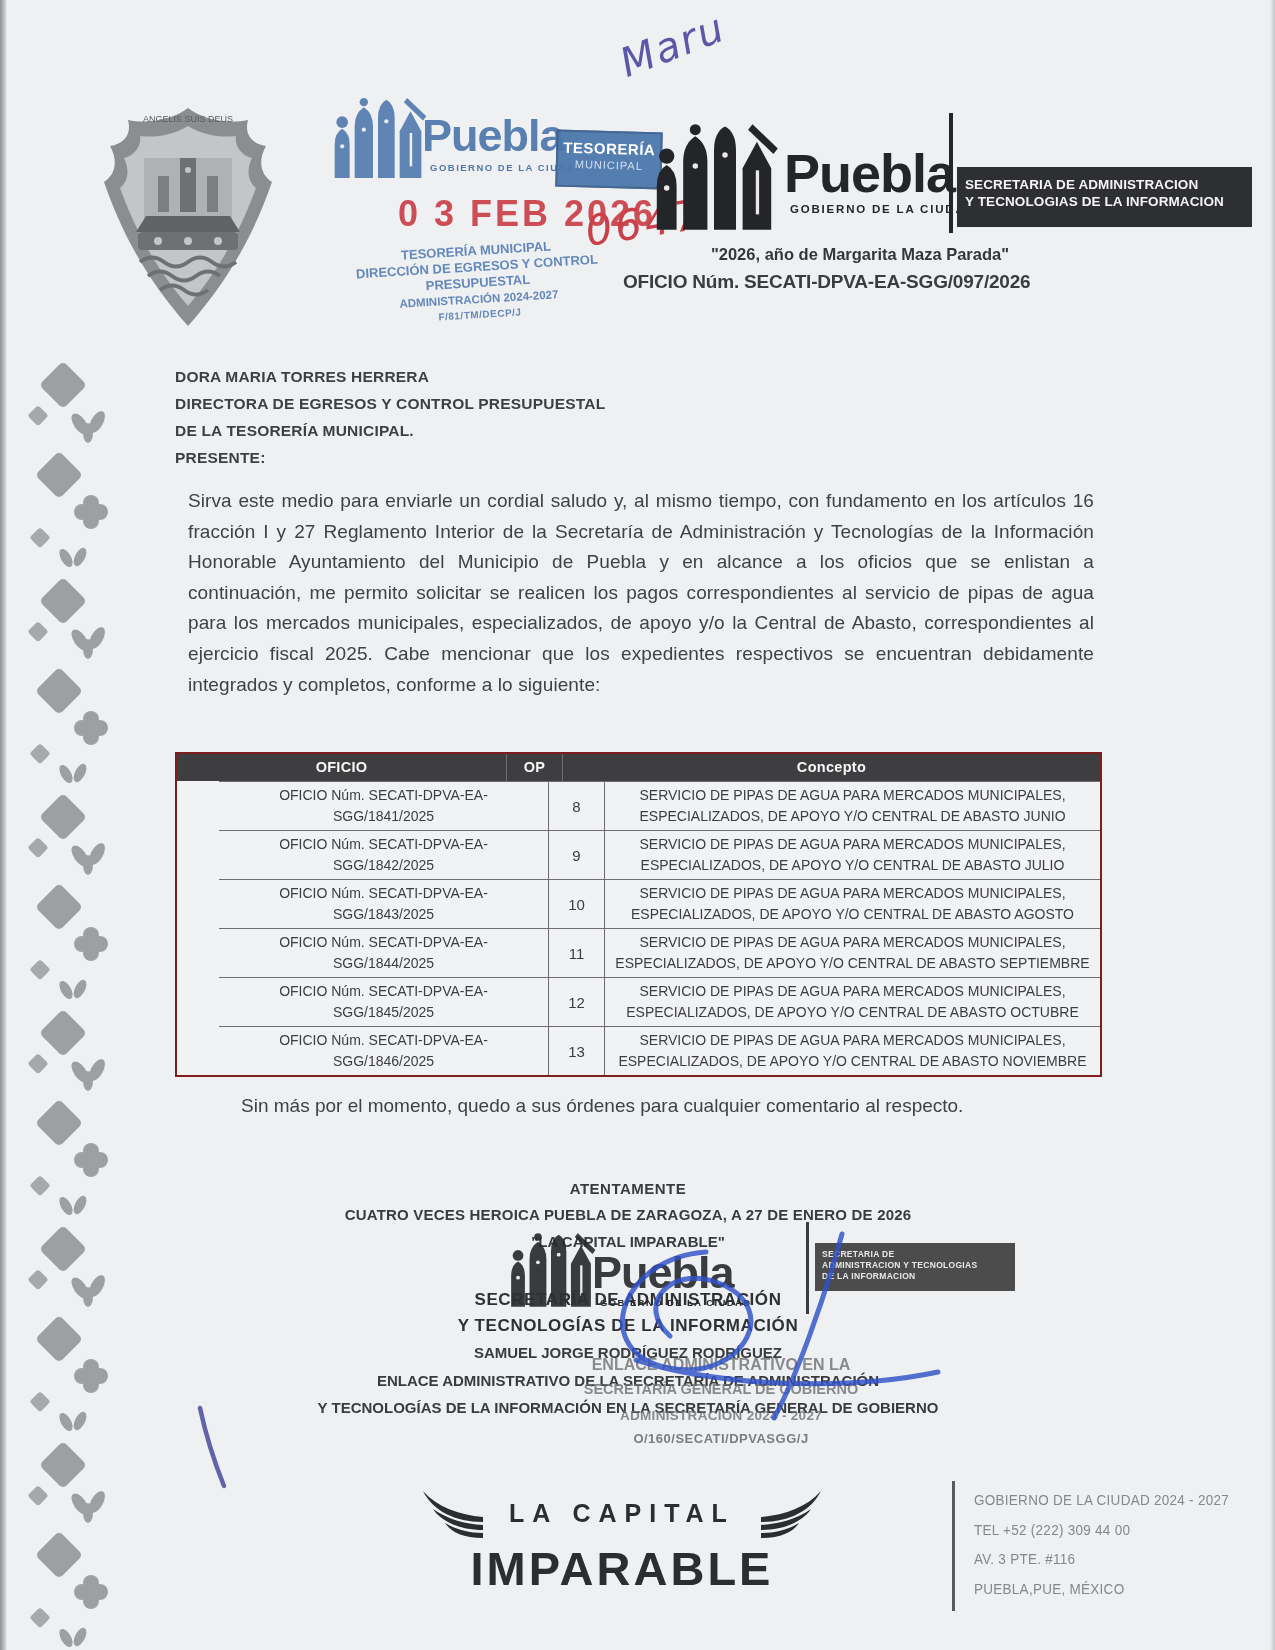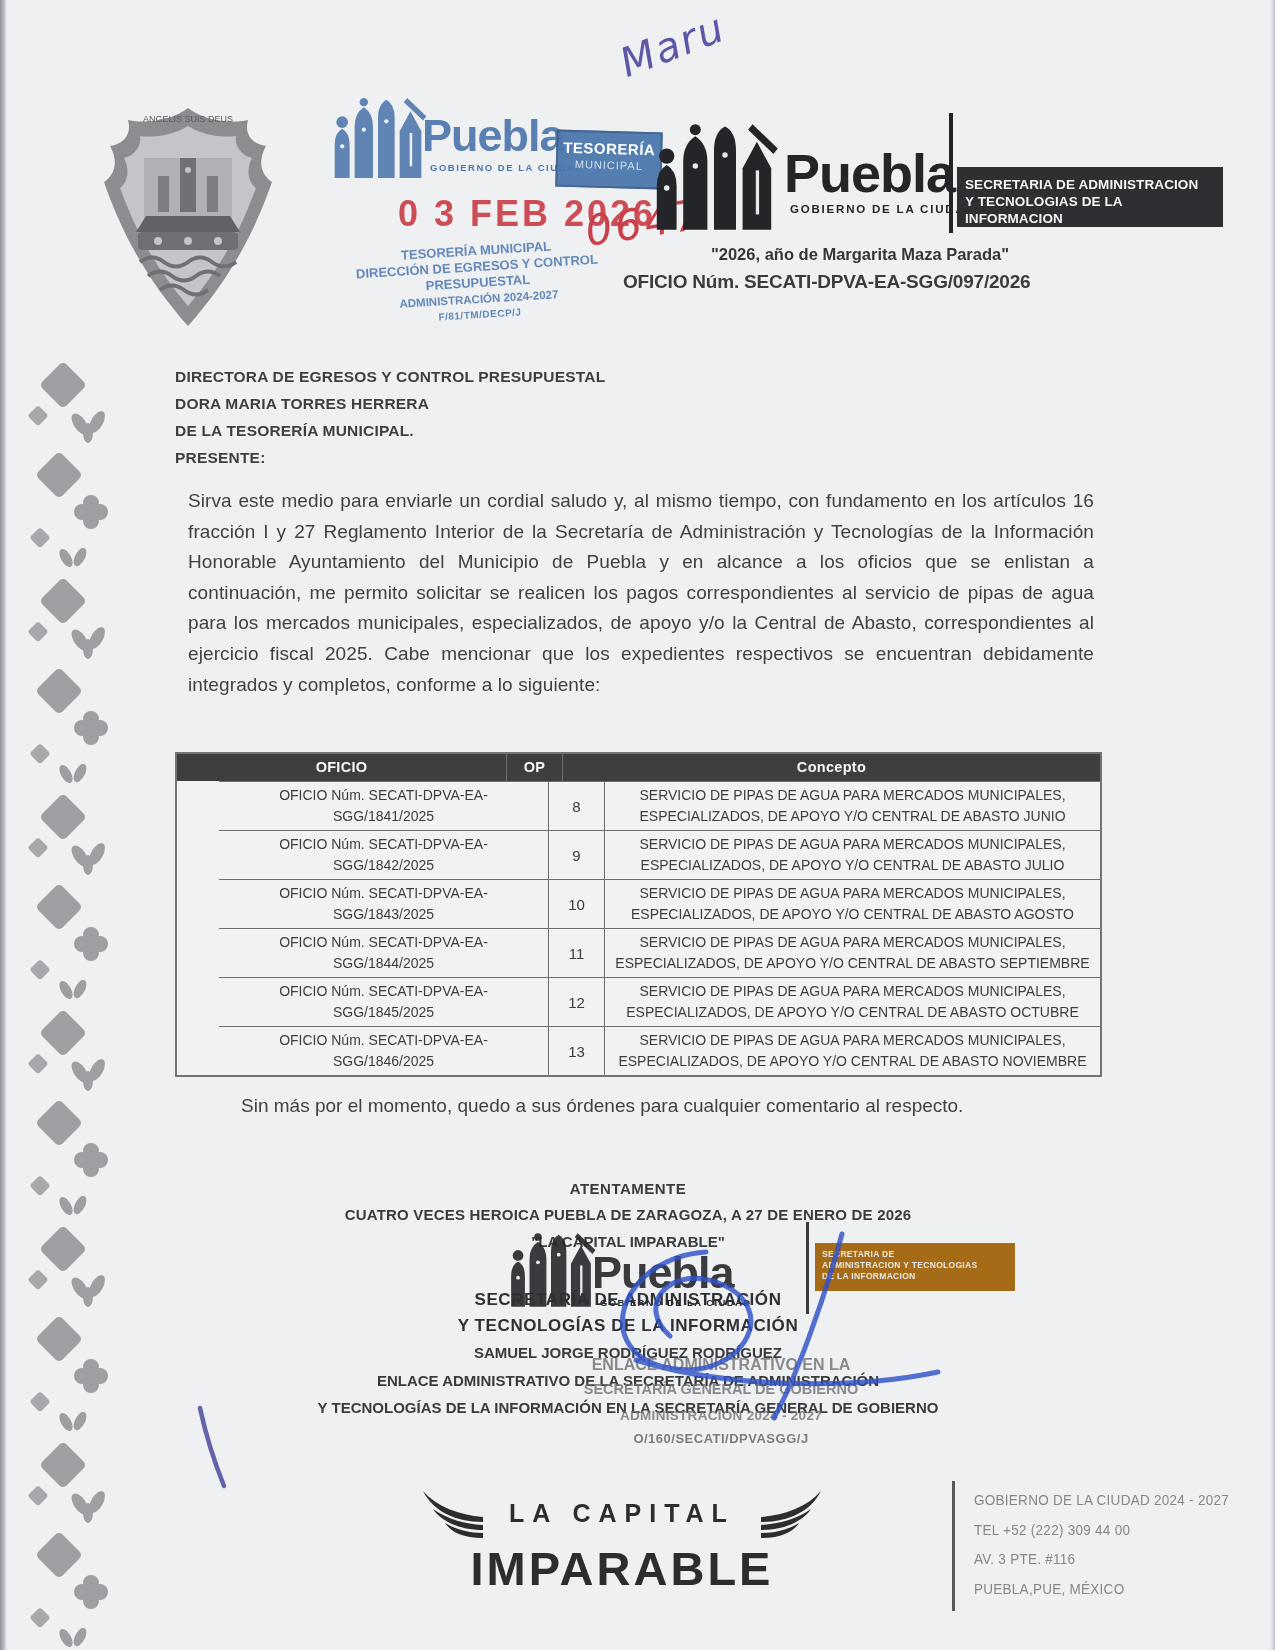--- a/index.html
+++ b/index.html
@@ -29,34 +29,34 @@
   .tes-box .l2 { font-size:11px; color:#cfe0f2; letter-spacing:1px; display:block; margin-top:2px;}
   .dept-stamp { left:308px; top:243px; width:340px; text-align:center; transform:rotate(-3.5deg);
     color:#5c83b6; font-weight:bold; line-height:16px; font-size:13px; opacity:.95;}
   .dept-stamp .sm { font-size:11.5px; }
   .dept-stamp .xs { font-size:10px; letter-spacing:.5px;}
 
   
   .brand-black { left:784px; top:142px; font-size:54px; font-weight:bold; letter-spacing:-1px; color:#242528; }
   .brand-black-sub { left:790px; top:203px; font-size:11.5px; font-weight:bold; letter-spacing:1.8px; color:#242528; }
   .logo-bar { left:949px; top:113px; width:4px; height:120px; background:#242528; }
-  .sec-box { left:957px; top:167px; width:266px; height:60px; background:#2e2f32; color:#f4f4f4;
+  .sec-box { left:957px; top:167px; width:295px; height:60px; background:#2e2f32; color:#f4f4f4;
     padding:9px 0 0 8px; font-weight:bold; font-size:13.5px; line-height:17px; letter-spacing:.1px;}
   .year-legend { left:640px; top:245px; width:440px; text-align:center; font-size:16.5px; font-weight:bold; color:#353638; }
   .oficio-num { left:623px; top:271px; font-size:19px; font-weight:bold; color:#3b3c3e; letter-spacing:-0.2px; }
 
   
   .recipient { left:175px; top:363px; font-size:15.5px; font-weight:bold; line-height:27px; color:#3e3f41; letter-spacing:.2px;}
   .body-par { left:188px; top:486px; width:906px; font-size:19px; line-height:30.6px;
     text-align:justify; color:#404143; letter-spacing:.1px; }
   .closing-par { left:175px; top:1090px; width:906px; font-size:19px; line-height:31px;
     text-align:justify; text-indent:66px; color:#404143;}
 
   
-  .otable { left:175px; top:752px; width:927px; border:2px solid #737373; background:#f1f2f4; }
+  .otable { left:175px; top:752px; width:927px; border:2px solid #7f1d1d; background:#f1f2f4; }
   .trow, .thead { display:grid; grid-template-columns:330px 56px 1fr; }
   .thead { background:#3e3e40; color:#f7f7f8; }
   .thead > div { padding:5px 4px 6px; text-align:center; font-size:14.5px; font-weight:bold; border-right:1px solid #6e6e71; letter-spacing:.3px;}
   .thead > div:last-child { border-right:none; }
   .trow { border-top:1px solid #6e6e71;margin-left:42px; }
   .tcell { border-right:1px solid #6e6e71; padding:3px 6px; text-align:center; font-size:14px;
     line-height:21px; display:flex; flex-direction:column; justify-content:center; color:#3c3d3f;}
   .tcell:last-child { border-right:none; }
   .tcell.op { font-size:15px; }
 
@@ -73,21 +73,21 @@
   .overlay { left:340px; width:762px; text-align:center; color:#6f7073; font-weight:bold; opacity:.8;}
   .ov1 { top:1356px; font-size:16px; }
   .ov2 { top:1381px; font-size:14.5px; }
   .ov3 { top:1408px; font-size:13.5px; letter-spacing:.3px;}
   .ov4 { top:1431px; font-size:13px; letter-spacing:.5px; opacity:.9;}
 
   
   .mini-brand { left:592px; top:1247px; font-size:45px; font-weight:bold; letter-spacing:-1px; color:#27282b; opacity:.9;}
   .mini-sub { left:600px; top:1297px; font-size:9.5px; font-weight:bold; letter-spacing:1.4px; color:#27282b;}
   .mini-bar { left:806px; top:1222px; width:3px; height:92px; background:#27282b; opacity:.9;}
-  .mini-box { left:815px; top:1243px; width:200px; height:48px; background:#a16207; color:#e8e8e8;
+  .mini-box { left:815px; top:1243px; width:200px; height:48px; background:#404040; color:#e8e8e8;
     padding:6px 0 0 7px; font-weight:bold; font-size:8.5px; line-height:11px; letter-spacing:.3px; opacity:.93;}
 
   
   .wing-logo { left:392px; top:1487px; width:460px; text-align:center; color:#2c2d2f; }
   .wing-row { display:flex; align-items:center; justify-content:center; gap:24px; }
   .cap-l1 { font-size:25px; font-weight:bold; letter-spacing:8px; }
   .cap-l2 { font-size:47px; font-weight:bold; letter-spacing:3px; margin-top:2px;}
   .foot-bar { left:952px; top:1481px; width:3px; height:130px; background:#58595c; }
   .foot-info { left:974px; top:1485px; font-size:15px; line-height:29.5px; color:#85878b;
     transform:scaleX(.9); transform-origin:left top; letter-spacing:.3px; white-space:nowrap;}
@@ -196,22 +196,22 @@
   <div class="abs brand-black-sub">GOBIERNO DE LA CIUDAD</div>
   <div class="abs logo-bar"></div>
   <div class="abs sec-box">
     <div>SECRETARIA DE ADMINISTRACION</div>
     <div>Y TECNOLOGIAS DE LA INFORMACION</div>
   </div>
   <div class="abs year-legend">"2026, año de Margarita Maza Parada"</div>
   <div class="abs oficio-num">OFICIO Núm. SECATI-DPVA-EA-SGG/097/2026</div>
 
   <div class="abs recipient">
+    <div>DORA MARIA TORRES HERRERA</div>
     <div>DIRECTORA DE EGRESOS Y CONTROL PRESUPUESTAL</div>
-    <div>DORA MARIA TORRES HERRERA</div>
     <div>DE LA TESORERÍA MUNICIPAL.</div>
     <div>PRESENTE:</div>
   </div>
 
   <div class="abs body-par">Sirva este medio para enviarle un cordial saludo y, al mismo tiempo, con fundamento en los artículos 16 fracción I y 27 Reglamento Interior de la Secretaría de Administración y Tecnologías de la Información Honorable Ayuntamiento del Municipio de Puebla y en alcance a los oficios que se enlistan a continuación, me permito solicitar se realicen los pagos correspondientes al servicio de pipas de agua para los mercados municipales, especializados, de apoyo y/o la Central de Abasto, correspondientes al ejercicio fiscal 2025. Cabe mencionar que los expedientes respectivos se encuentran debidamente integrados y completos, conforme a lo siguiente:</div>
 
   <div class="abs otable">
     <div class="thead">
       <div>OFICIO</div>
       <div>OP</div>

